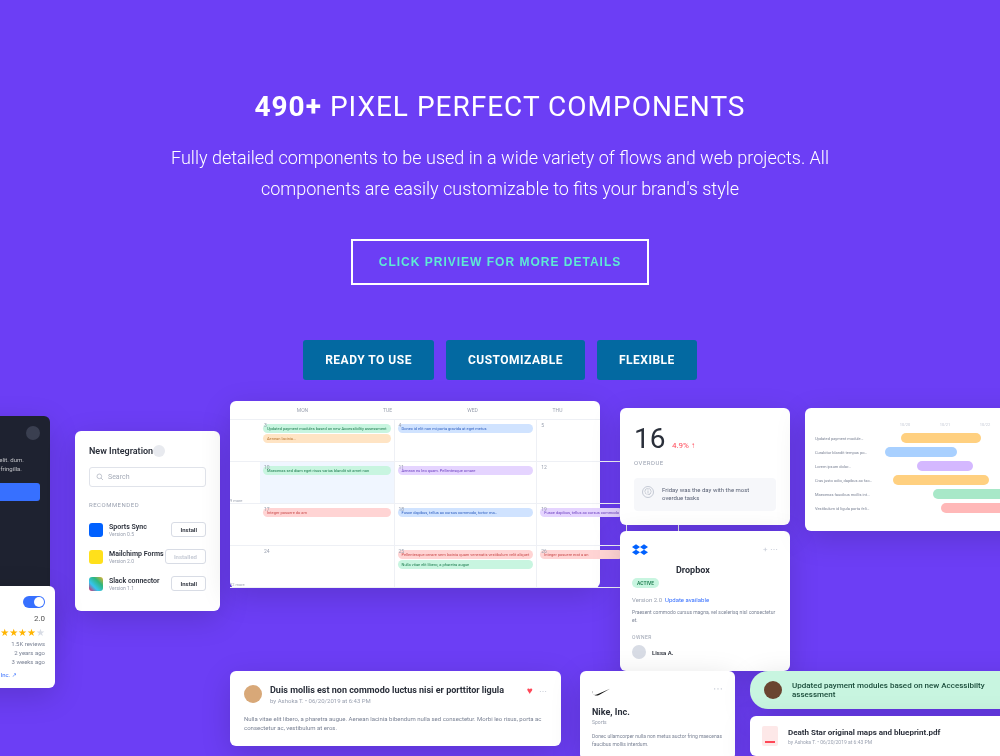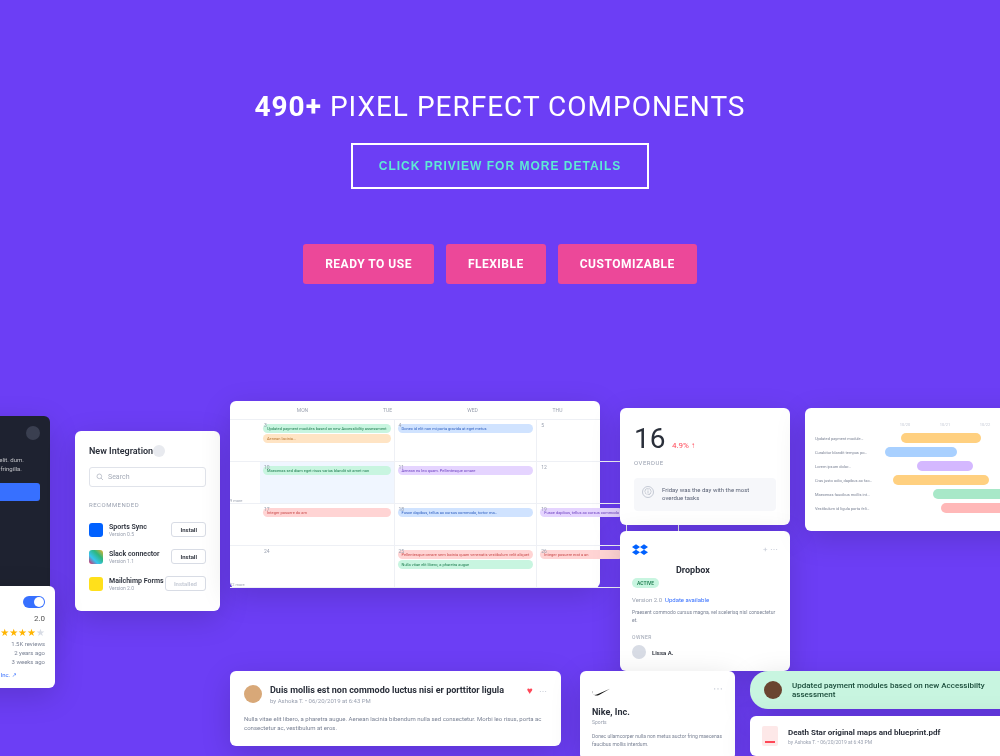--- a/index.html
+++ b/index.html
@@ -21,21 +21,21 @@
   padding: 14px 26px;
   font-size: 12px;
   font-weight: 700;
   letter-spacing: 1px;
   cursor: pointer;
   background: transparent;
   color: #5eead4;
 }
 .tags { display: flex; gap: 12px; justify-content: center; margin-top: 55px; }
 .tag {
-  background: #ec4899;
+  background: #0369a1;
   color: #fff;
   padding: 13px 22px;
   font-size: 12px;
   font-weight: 700;
   letter-spacing: 0.5px;
   border-radius: 3px;
 }
 
 
 .showcase { position: absolute; left: 0; right: 0; bottom: 0; height: 340px; }
@@ -182,25 +182,26 @@
 .c-pdf .pmeta { font-size: 5px; color: #9aa1b0; margin-top: 2px; }
 </style>
 </head>
 <body>
 
 <div class="hero">
   <h1>
     <strong>490+</strong>
     <span>PIXEL PERFECT COMPONENTS</span>
   </h1>
+  <p>Fully detailed components to be used in a wide variety of flows and web projects. All components are easily customizable to fits your brand's style</p>
   <button class="cta-btn">CLICK PRIVIEW FOR MORE DETAILS</button>
   <div class="tags">
     <div class="tag">READY TO USE</div>
+    <div class="tag">CUSTOMIZABLE</div>
     <div class="tag">FLEXIBLE</div>
-    <div class="tag">CUSTOMIZABLE</div>
   </div>
 </div>
 
 <div class="showcase">
 
   <div class="card c-dark">
     <div class="close"></div>
     <div class="title">ation!</div>
     <div class="desc">ricula ut id elit. dum. Donec ctor fringilla.</div>
     <div class="btn"></div>
@@ -224,37 +225,37 @@
           <div class="ico" style="background:#0061ff"></div>
           <div>
             <div class="name">Sports Sync</div>
             <div class="ver">Version 0.5</div>
           </div>
         </div>
       <div class="inst">Install</div>
     </div>
     <div class="row">
       <div class="row-left">
+          <div class="ico" style="background:#ffe01b"></div>
+          <div>
+            <div class="name">Mailchimp Forms</div>
+            <div class="ver">Version 2.0</div>
+          </div>
+        </div>
+      <div class="inst disabled">Installed</div>
+    </div>
+    <div class="row">
+      <div class="row-left">
           <div class="ico" style="background:linear-gradient(45deg,#e01e5a,#36c5f0,#2eb67d,#ecb22e)"></div>
           <div>
             <div class="name">Slack connector</div>
             <div class="ver">Version 1.1</div>
           </div>
         </div>
       <div class="inst">Install</div>
-    </div>
-    <div class="row">
-      <div class="row-left">
-          <div class="ico" style="background:#ffe01b"></div>
-          <div>
-            <div class="name">Mailchimp Forms</div>
-            <div class="ver">Version 2.0</div>
-          </div>
-        </div>
-      <div class="inst disabled">Installed</div>
     </div>
   </div>
 
   <div class="card c-rate">
     <div class="toggle">
         <div class="tog"></div>
       </div>
     <div class="score">2.0</div>
     <div class="stars"><span>★</span><span>★</span><span>★</span><span>★</span><span>★</span></div>
     <div class="meta">1.5K reviews</div>

